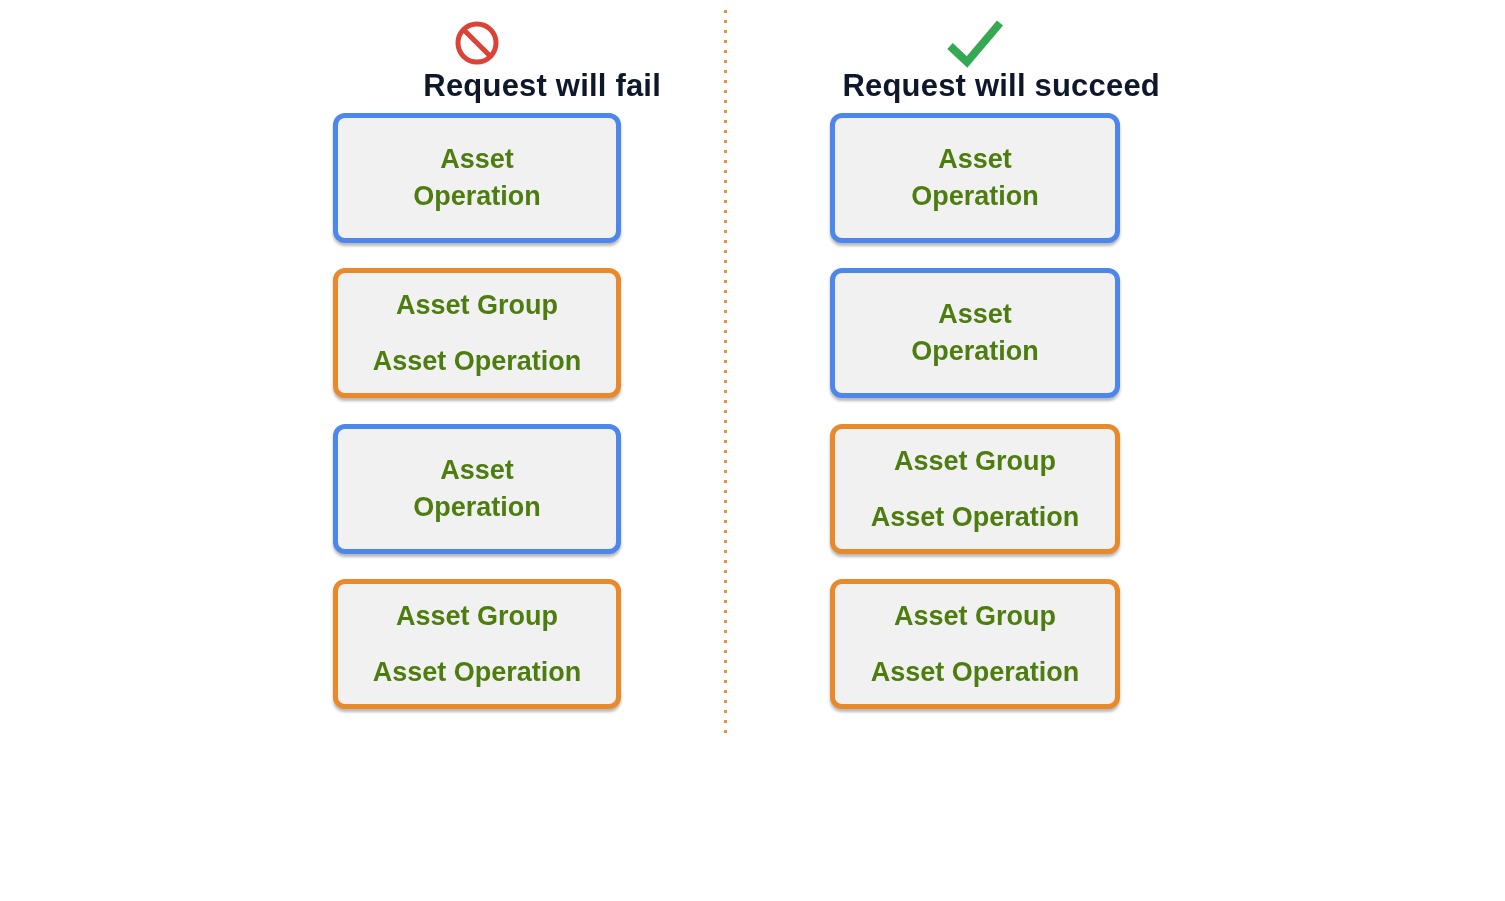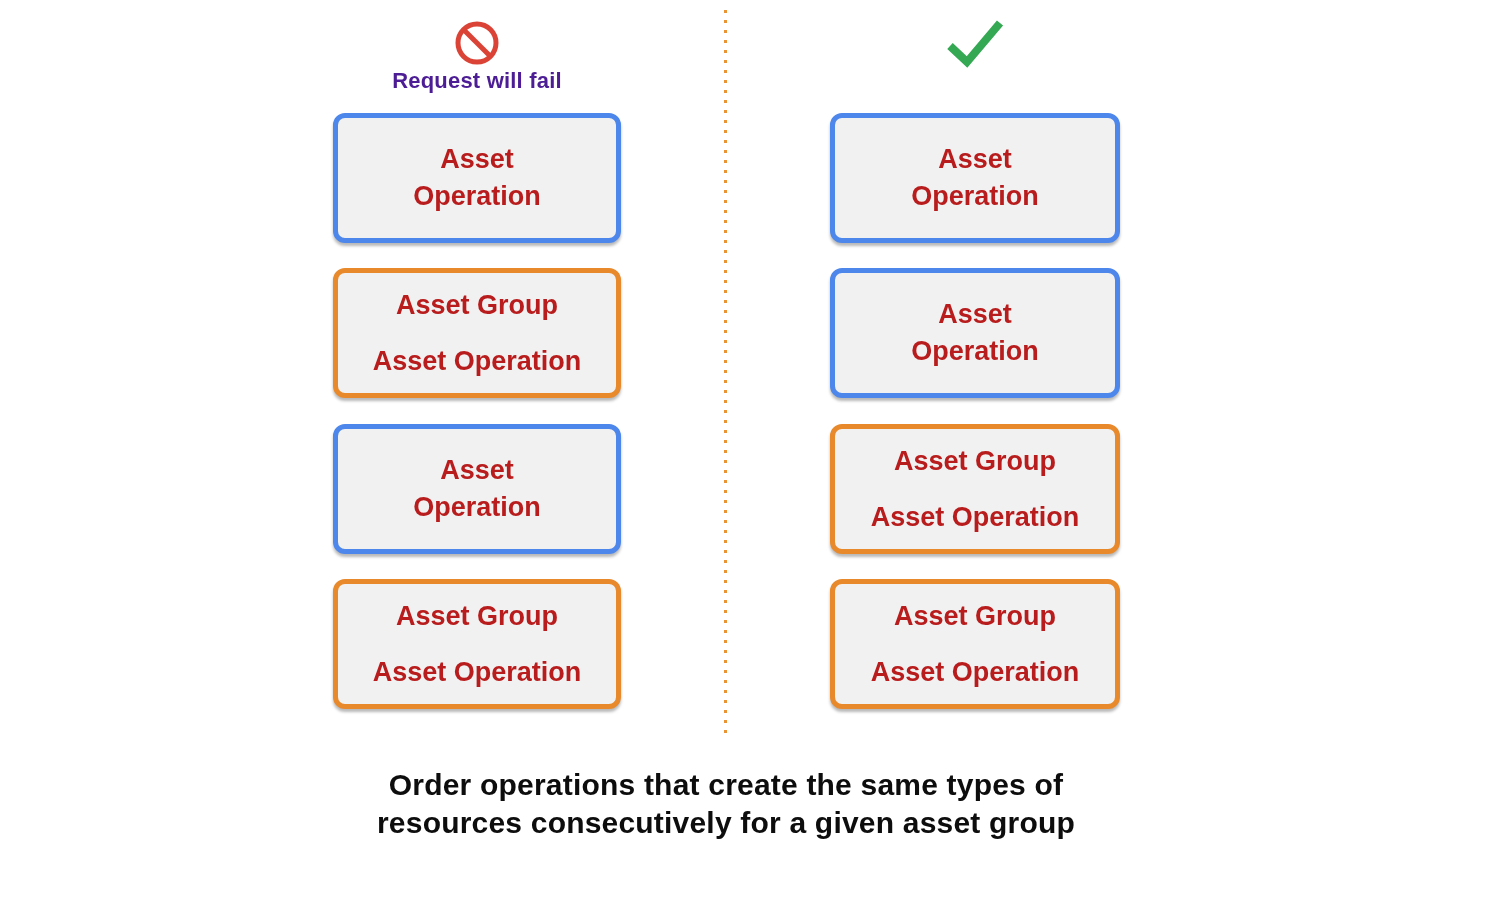--- a/index.html
+++ b/index.html
@@ -23,41 +23,41 @@
     position: absolute;
     top: 18px; left: 0; right: 0;
     height: 50px;
     display: flex;
     align-items: center;
     justify-content: center;
   }
   .col-title {
     position: absolute;
     top: 68px; left: -40px; right: -40px;
-    text-align: center;
-    font-size: 22px;
+    text-align: right;
+    font-size: 31px;
     font-weight: bold;
-    color: #4c1d95;
+    color: #0f172a;
     letter-spacing: 0.2px;
   }
 
   .op-box {
     position: absolute;
     left: 0; right: 0;
     height: 130px;
     background: #f1f1f1;
     border-radius: 12px;
     display: flex;
     flex-direction: column;
     align-items: center;
     justify-content: center;
     text-align: center;
     font-size: 27px;
     font-weight: bold;
-    color: #b91c1c;
+    color: #4d7c0f;
     line-height: 37px;
     box-shadow: 0 3px 3px rgba(0,0,0,0.28);
   }
   .box-blue   { border: 5px solid #4d87ec; }
   .box-orange { border: 5px solid #e8892b; gap: 19px; }
   .pos-1 { top: 113px; }
   .pos-2 { top: 268px; }
   .pos-3 { top: 424px; }
   .pos-4 { top: 579px; }
 
@@ -120,37 +120,34 @@
   </section>
 
   <div class="divider"></div>
 
   <section class="column column-success">
     <div class="col-icon">
       <svg width="64" height="52" viewBox="0 0 64 52" aria-hidden="true">
         <path d="M7 29 L24 45 L57 6" fill="none" stroke="#34a853" stroke-width="8" stroke-linecap="butt" stroke-linejoin="miter"></path>
       </svg>
     </div>
+    <h2 class="col-title">Request will succeed</h2>
 
     <div class="op-box box-blue pos-1">
       <span>Asset</span>
       <span>Operation</span>
     </div>
     <div class="op-box box-blue pos-2">
       <span>Asset</span>
       <span>Operation</span>
     </div>
     <div class="op-box box-orange pos-3">
       <span>Asset Group</span>
       <span>Asset Operation</span>
     </div>
     <div class="op-box box-orange pos-4">
       <span>Asset Group</span>
       <span>Asset Operation</span>
     </div>
   </section>
 
-  <p class="caption">
-    <span>Order operations that create the same types of</span><br>
-    <span>resources consecutively for a given asset group</span>
-  </p>
 
 </div>
 
 </body></html>

